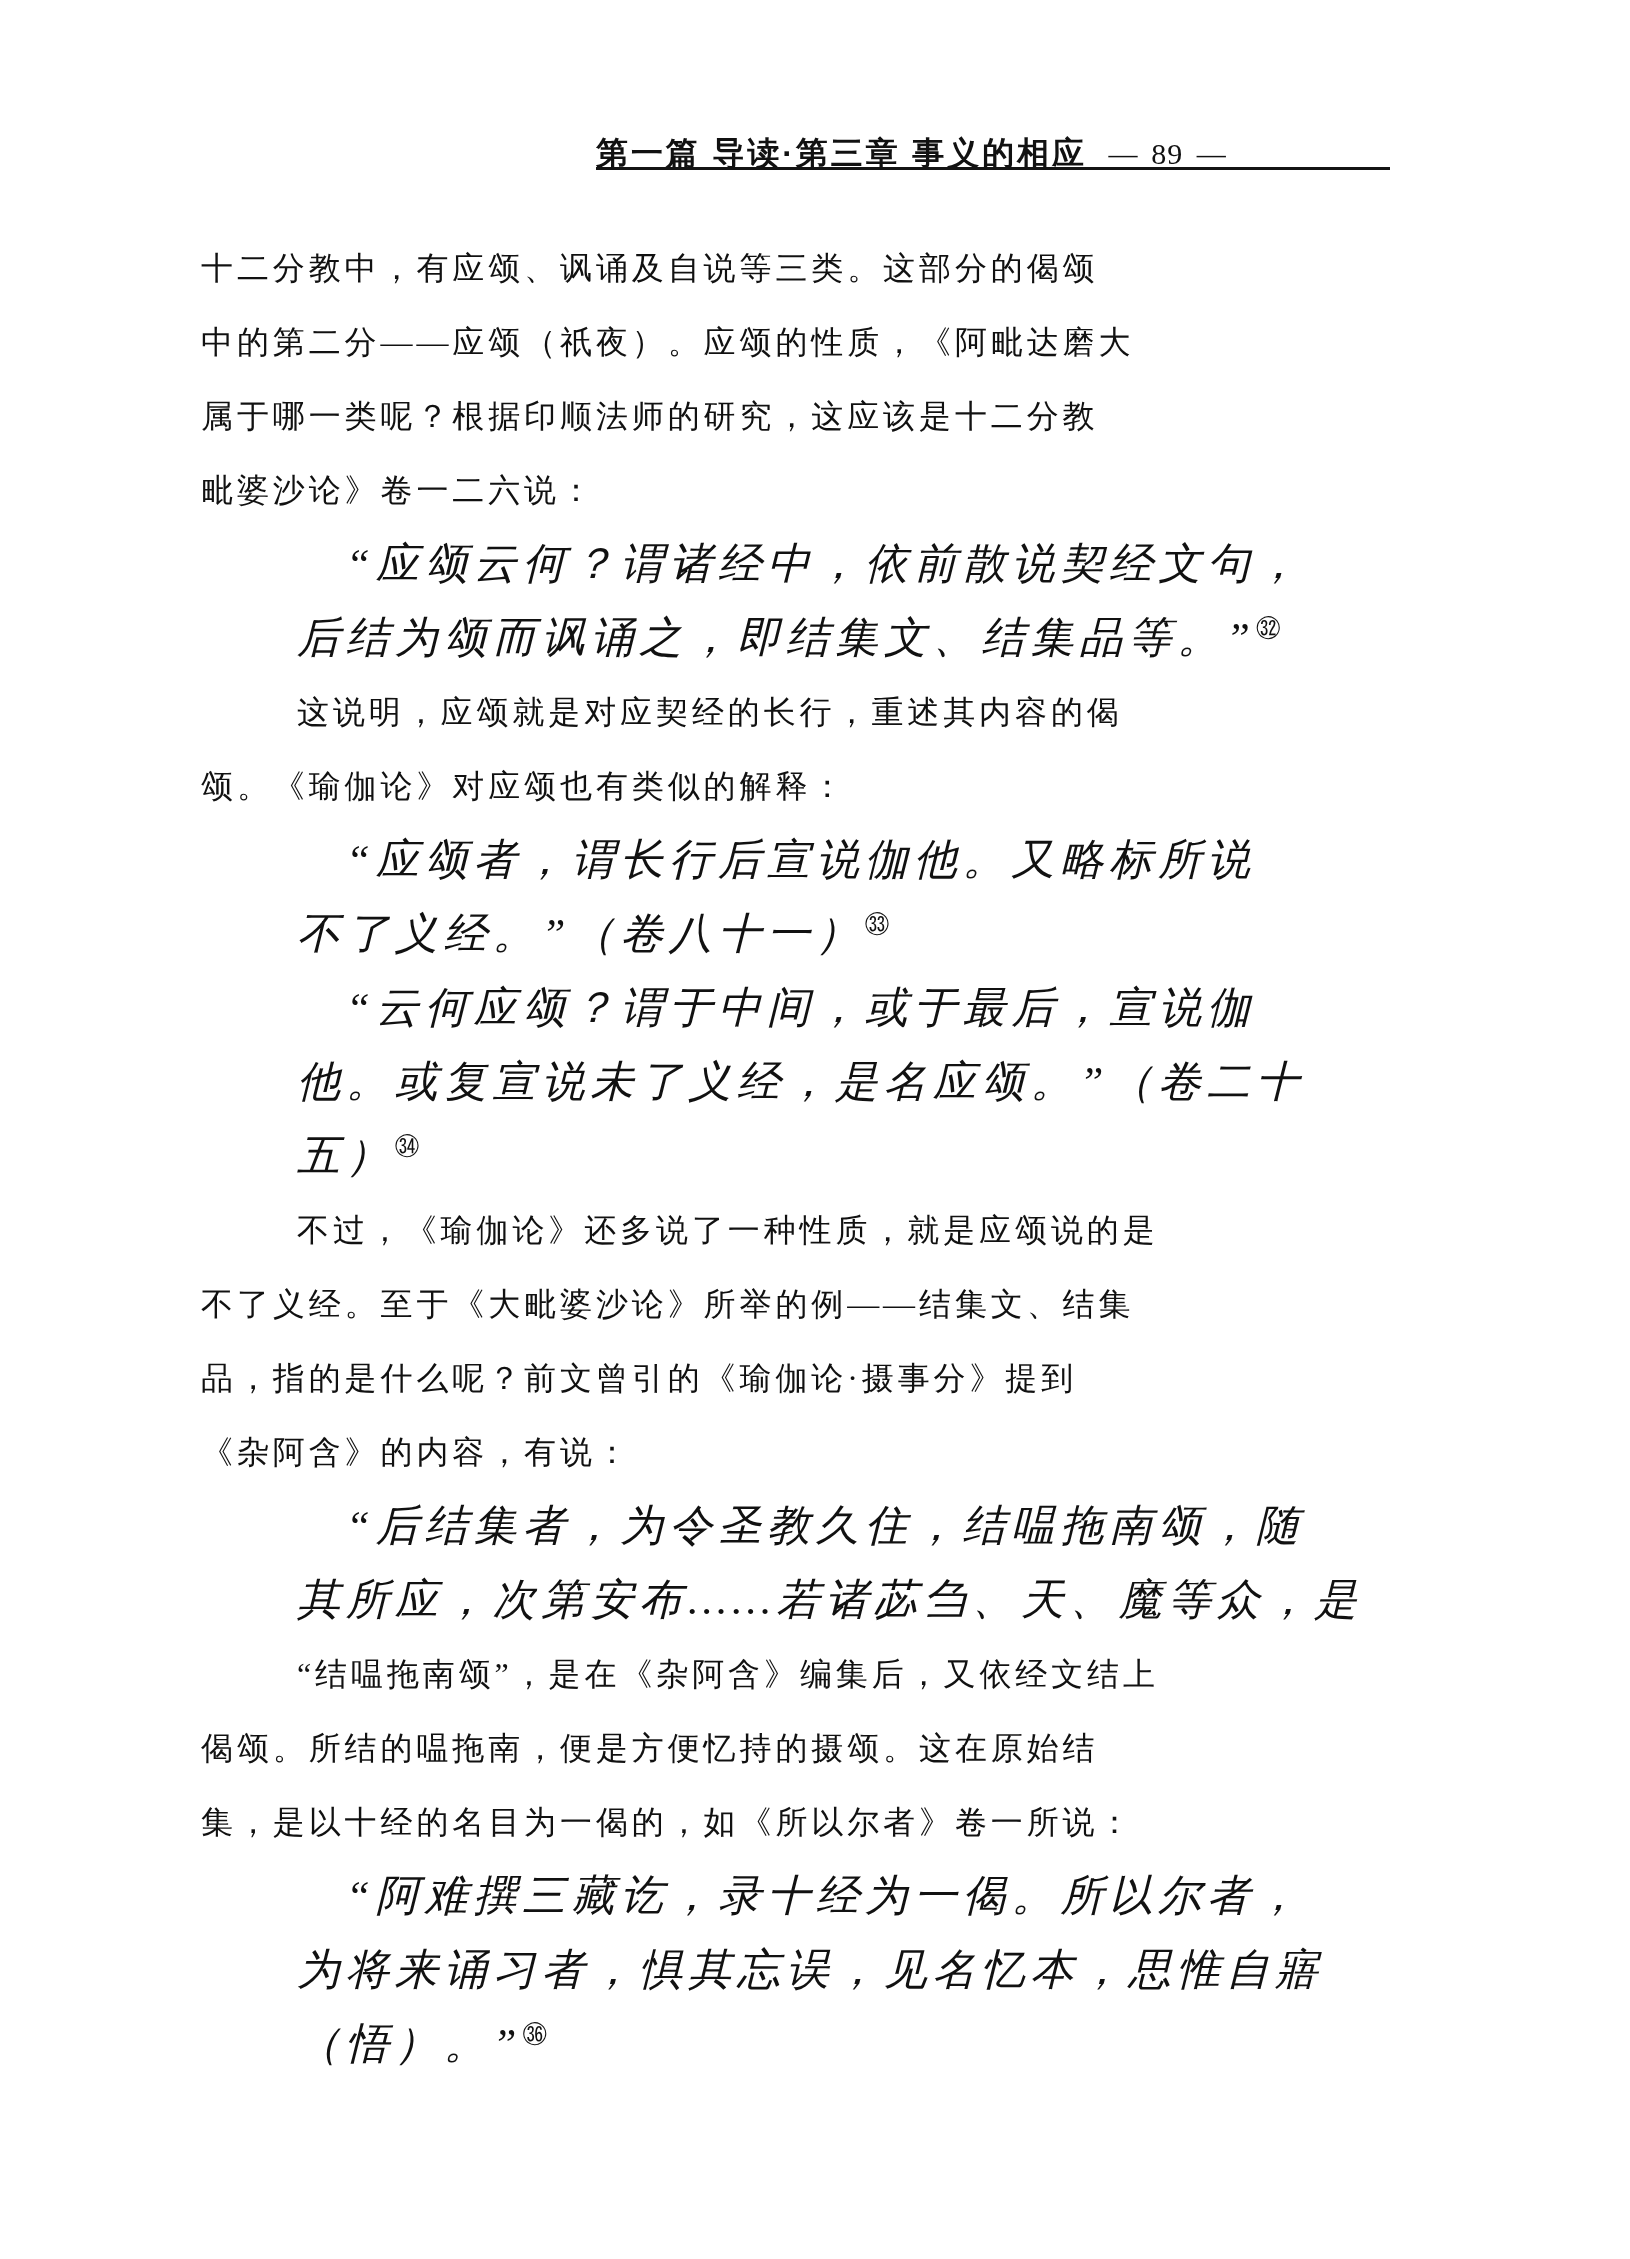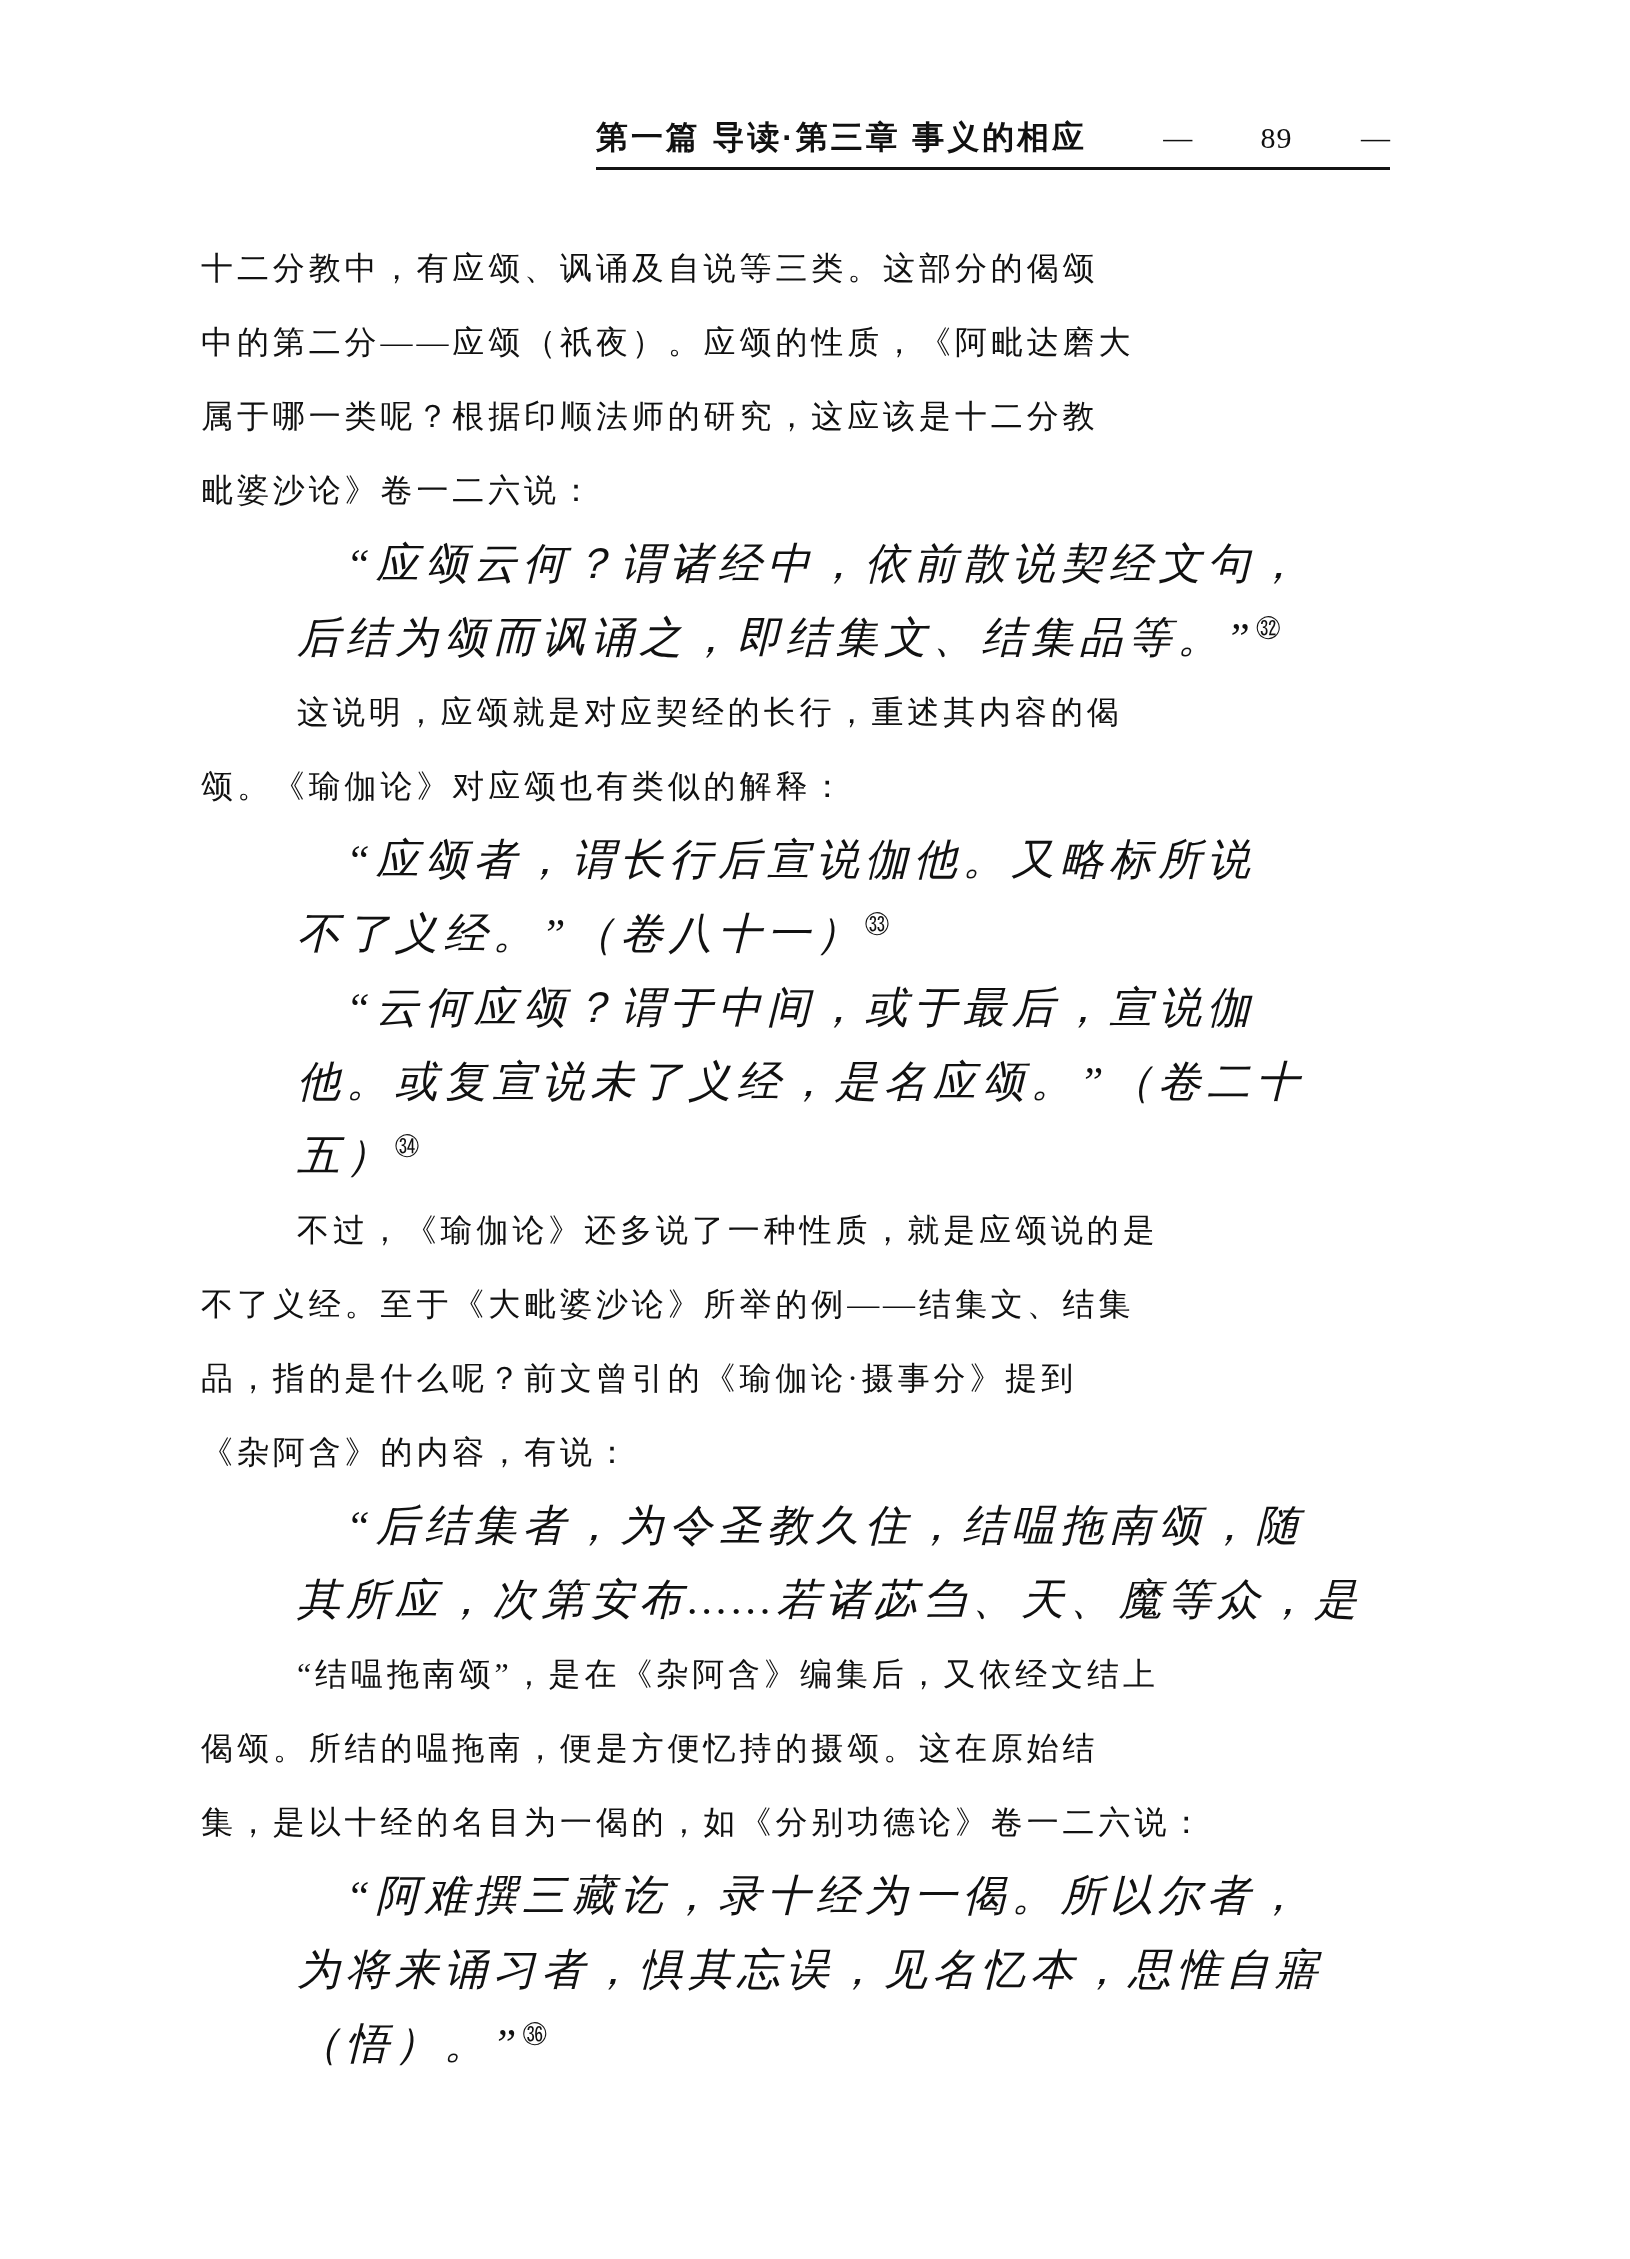--- a/index.html
+++ b/index.html
@@ -8,22 +8,22 @@
     width:1631px;height:2259px;
     margin:0 auto;
     background:#ffffff;
     color:#111;
     font-family:"Liberation Serif","DejaVu Serif",serif;
     overflow:hidden;
   }
   
   .running-head{
     position:absolute;
-    top:116px;left:596px;width:794px;
-    display:flex;align-items:baseline;justify-content:space-between;
+    top:132px;left:596px;width:794px;
+    display:flex;align-items:baseline;justify-content:flex-start;
     white-space:nowrap;
   }
   .running-head .section{
     font-family:"Liberation Sans","DejaVu Sans",sans-serif;
     font-weight:bold;
     font-size:32px;
     letter-spacing:2.9px;
   }
   .running-head .dash{
     font-size:29px;
@@ -97,20 +97,20 @@
       <div class="line quote">他。或复宣说未了义经，是名应颂。”（卷二十</div>
       <div class="line quote last">五）<sup class="fn">㉞</sup></div>
       <div class="line body first">不过，《瑜伽论》还多说了一种性质，就是应颂说的是</div>
       <div class="line body">不了义经。至于《大毗婆沙论》所举的例——结集文、结集</div>
       <div class="line body">品，指的是什么呢？前文曾引的《瑜伽论·摄事分》提到</div>
       <div class="line body last">《杂阿含》的内容，有说：</div>
       <div class="line quote first">“后结集者，为令圣教久住，结嗢拖南颂，随</div>
       <div class="line quote">其所应，次第安布……若诸苾刍、天、魔等众，是</div>
       <div class="line body first">“结嗢拖南颂”，是在《杂阿含》编集后，又依经文结上</div>
       <div class="line body">偈颂。所结的嗢拖南，便是方便忆持的摄颂。这在原始结</div>
-      <div class="line body last">集，是以十经的名目为一偈的，如《分别功德论》卷一二六说：</div>
+      <div class="line body last">集，是以十经的名目为一偈的，如《所以尔者》卷一所说：</div>
       <div class="line quote first">“阿难撰三藏讫，录十经为一偈。所以尔者，</div>
       <div class="line quote">为将来诵习者，惧其忘误，见名忆本，思惟自寤</div>
       <div class="line quote last">（悟）。”<sup class="fn">㊱</sup></div>
     </div>
 
 </div>
 
 
 </body></html>

